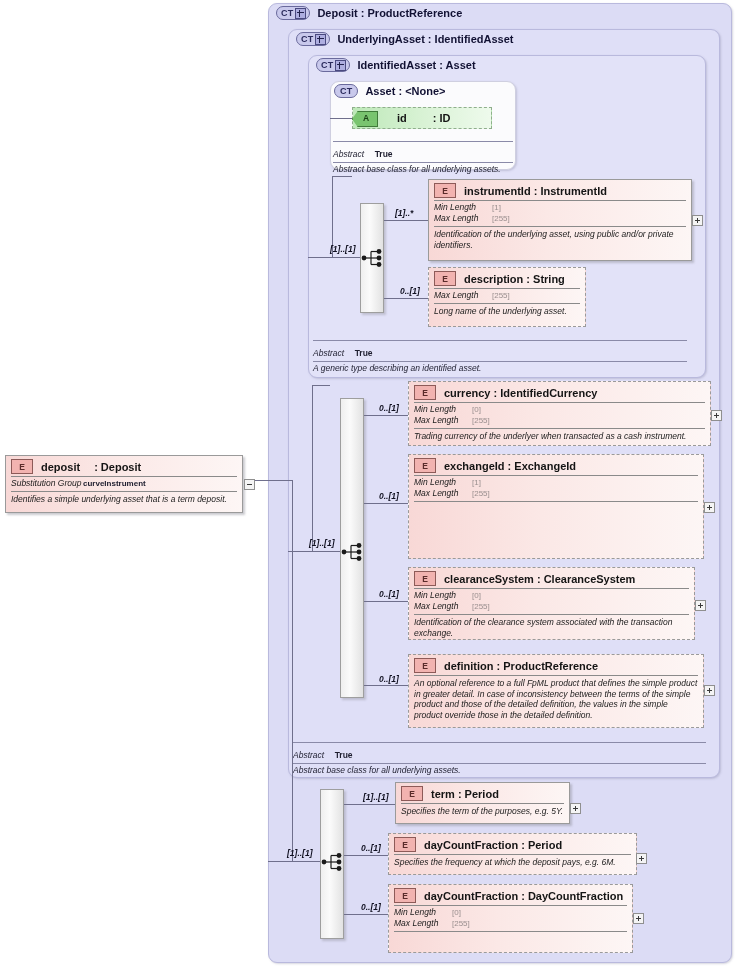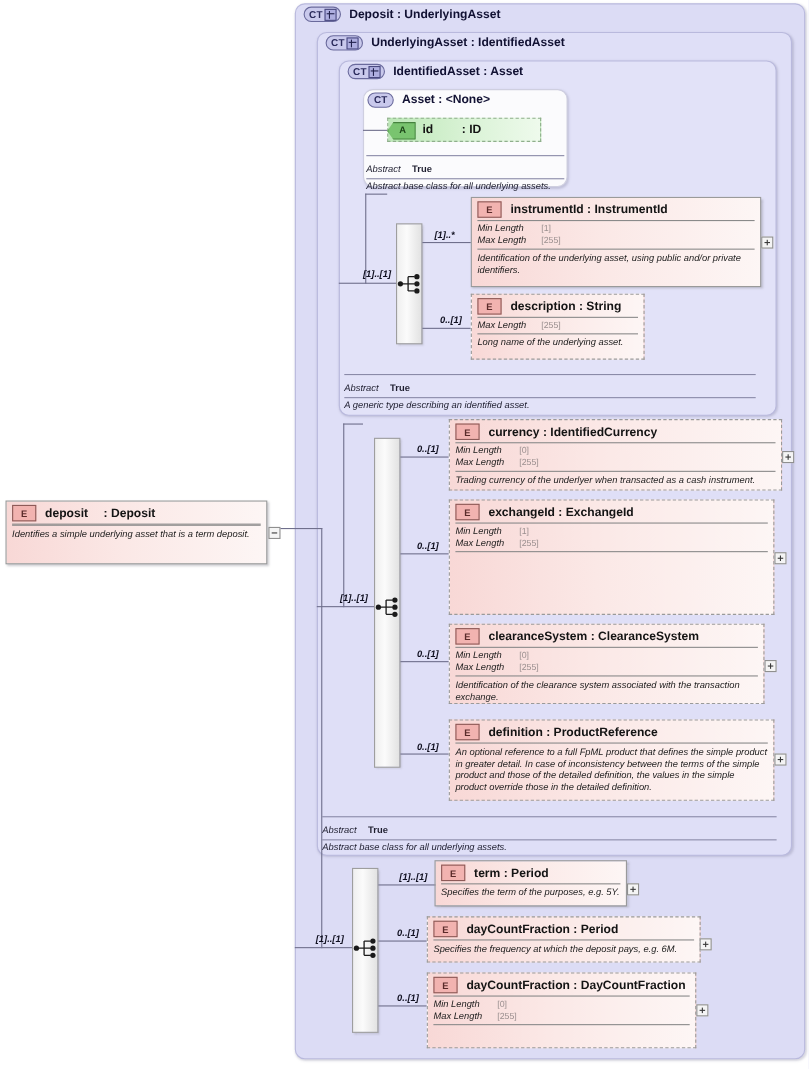--- a/index.html
+++ b/index.html
@@ -64,21 +64,21 @@
   .abox{position:absolute;box-sizing:border-box;
         background:linear-gradient(to right,#bde8b8 0%,#d8f2d4 50%,#eefaec 100%);
         border:1px dashed #8fae8c;display:flex;align-items:center;gap:0;}
   .a-badge{width:24px;height:14px;margin-left:-1px;flex:none;position:relative;}
   .a-badge .pent{position:absolute;left:0;top:0;width:24px;height:14px;
         background:#79c46f;border:1px solid #3f7a39;
         clip-path:polygon(0% 50%,22% 0%,100% 0%,100% 100%,22% 100%);}
   .a-badge .ltr{position:absolute;left:0;top:0;width:24px;height:14px;
         display:flex;align-items:center;justify-content:center;padding-left:4px;
         box-sizing:border-box;font-size:8.5px;font-weight:bold;color:#1d4519;}
-  .abox .aname{font-size:11px;font-weight:bold;color:#141414;margin-left:8px;
+  .abox .aname{font-size:11px;font-weight:bold;color:#141414;margin-left:21px;
                white-space:nowrap;}
 
   
   .seqbar{position:absolute;box-sizing:border-box;
           background:linear-gradient(to right,#efefef 0%,#fbfbfb 40%,#e2e2e2 100%);
           border:1px solid #9e9e9e;
           box-shadow:1.5px 1.5px 2px rgba(140,140,150,.4);}
   .seqicon{position:absolute;width:26px;height:20px;}
 
   
@@ -102,21 +102,21 @@
 <body>
 
 <div id="stage">
 
   <div class="ctbox lvl1" style="left:268px;top:3px;width:464px;height:960px;"></div>
   <div class="cthdr" style="left:276px;top:6px;">
     <span class="ct-badge">
       <span class="lbl">CT</span>
         <span class="plus"></span>
     </span>
-    <span class="ttl">Deposit  : UnderlyingAsset</span>
+    <span class="ttl">Deposit  : ProductReference</span>
   </div>
 
   <div class="ctbox lvl2" style="left:288px;top:29px;width:432px;height:749px;"></div>
   <div class="cthdr" style="left:296px;top:32px;">
     <span class="ct-badge">
       <span class="lbl">CT</span>
         <span class="plus"></span>
     </span>
     <span class="ttl">UnderlyingAsset : IdentifiedAsset</span>
   </div>
@@ -401,20 +401,26 @@
   </div>
   <div class="exp plus" style="left:633px;top:913px;"></div>
 
   <div class="ebox solidsh" style="left:5px;top:455px;width:238px;height:58px;">
     <div class="ehdr">
       <span class="e-badge">E</span>
       <span class="ename">deposit</span>
       <span class="ename" style="margin-left:6px;">: Deposit</span>
     </div>
     <div class="sep"></div>
+    <div class="facets">
+      <div class="frow">
+        <span class="fname" style="width:72px;">Substitution Group</span>
+        <span class="fr-val" style="font-size:8px;">curveInstrument</span>
+      </div>
+    </div>
     <div class="sep"></div>
     <div class="ann">Identifies a simple underlying asset that is a term deposit.</div>
   </div>
 
   <div class="exp" style="left:244px;top:479px;"></div>
   <div class="ln lnh" style="left:255px;top:480px;width:38px;"></div>
 
 </div>
 
 </body></html>

